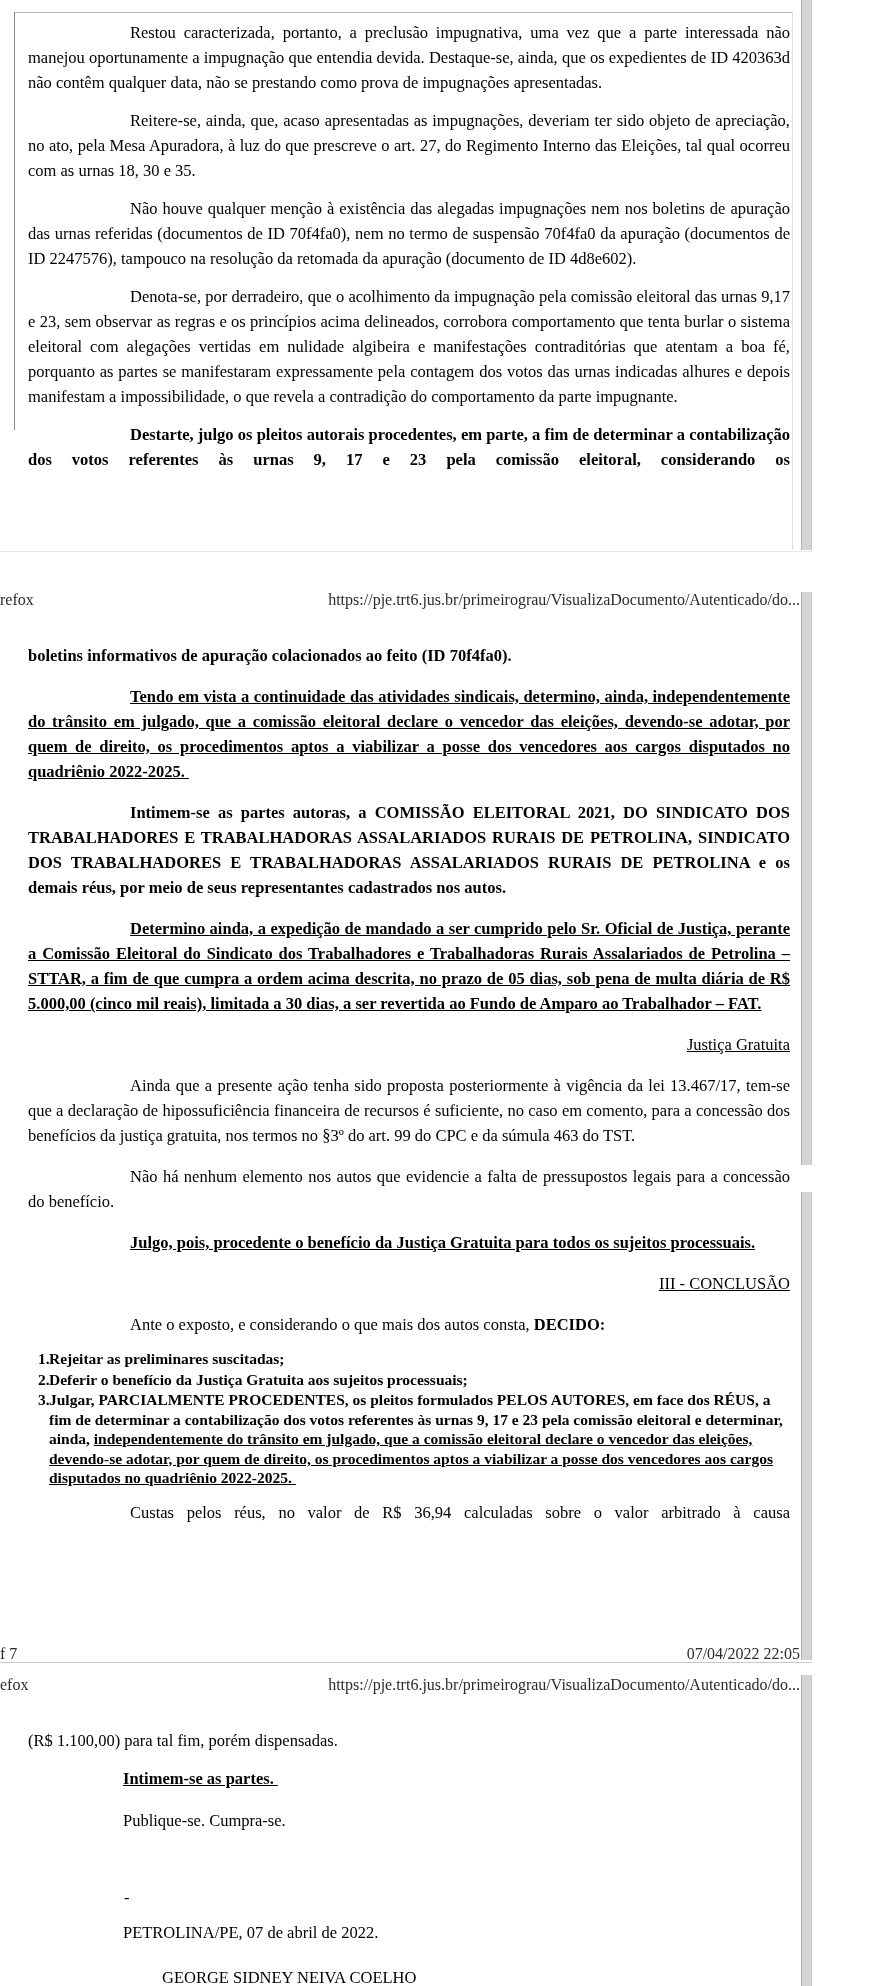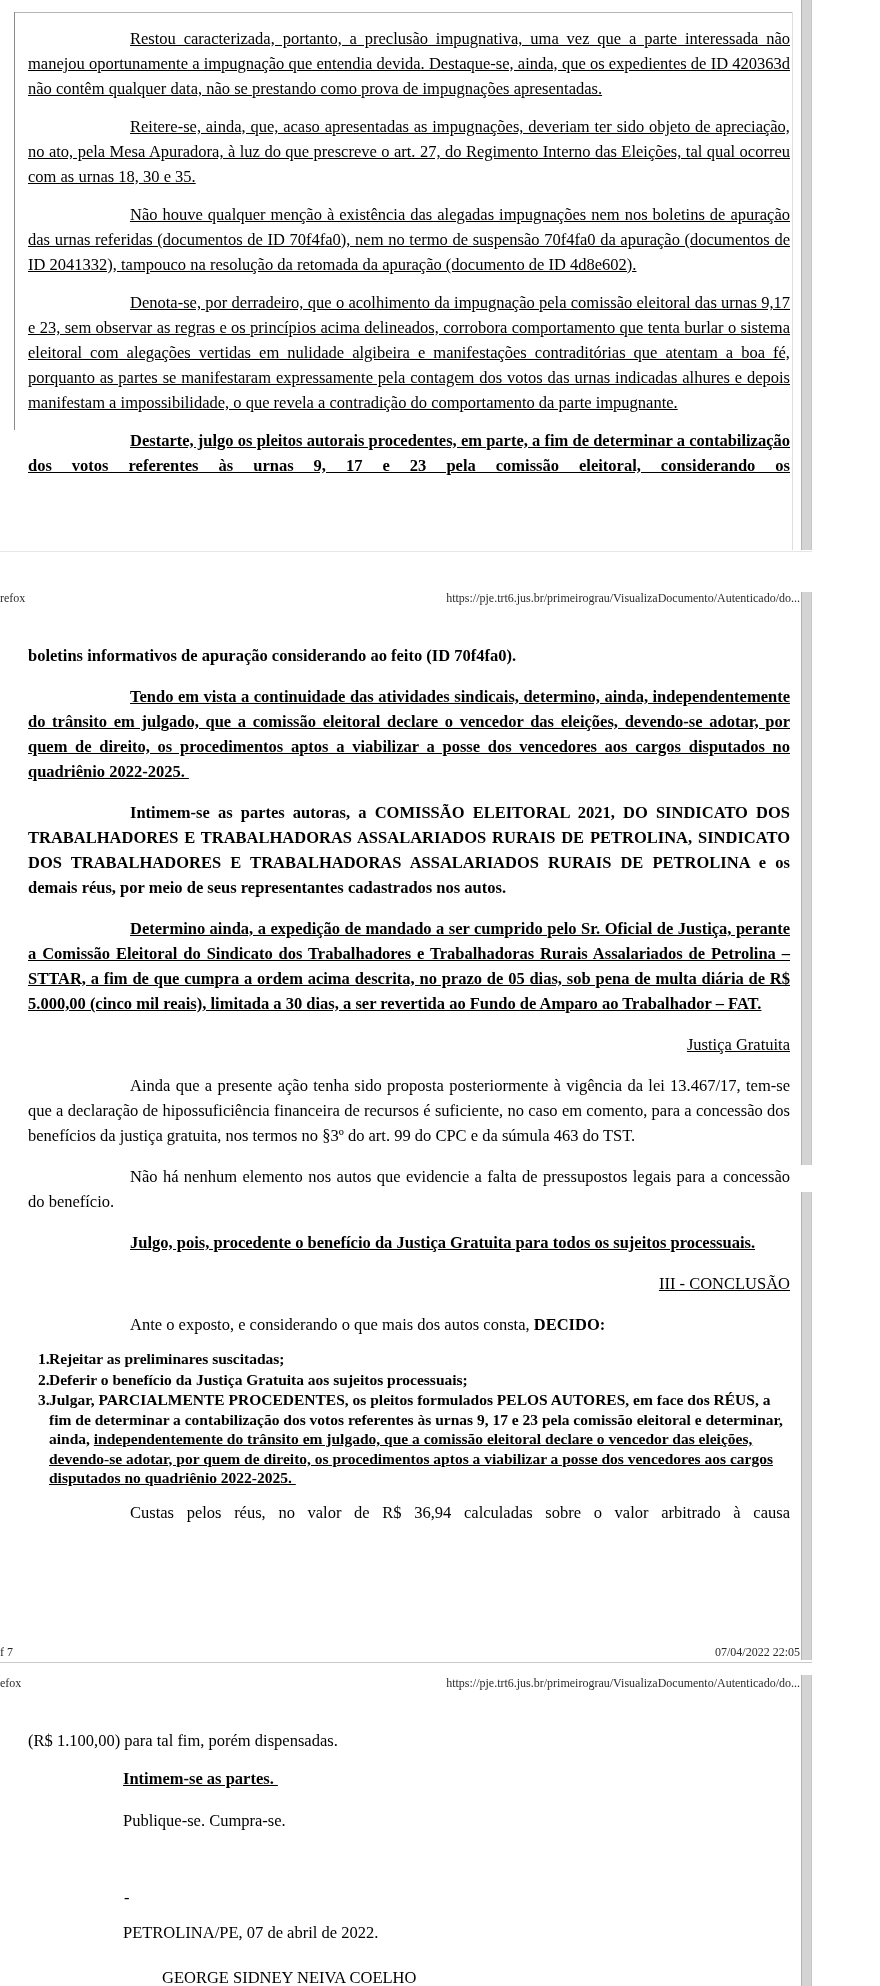--- a/index.html
+++ b/index.html
@@ -15,21 +15,21 @@
   .b{font-weight:bold;}
   .u{text-decoration:underline;}
   .jl{text-align-last:justify;}
   .hd{font-weight:normal;text-decoration:underline;text-align:right;margin-left:100px;text-indent:0;}
   
   .olist{margin:0 0 12px 10px;text-align:left;}
   .li{position:relative;padding-left:11px;font-weight:bold;font-size:15.5px;line-height:19.5px;margin:0 0 1px 0;text-align:left;}
   .li .num{position:absolute;left:0;top:0;}
   .mb12{margin-bottom:12px !important;}
   
-  .chromeRow{position:absolute;left:0;width:800px;height:16px;font-size:12px;color:#2b2b2b;}
+  .chromeRow{position:absolute;left:0;width:800px;height:16px;font-size:16px;color:#2b2b2b;}
   .chromeRow .hl{position:absolute;left:0;top:0;}
   .chromeRow .hr{position:absolute;right:0;top:0;}
   
   .lineTopA{position:absolute;left:14px;top:12px;width:779px;height:0;border-top:1px solid #b5b5b5;}
   .lineLeftA{position:absolute;left:14px;top:12px;width:0;height:418px;border-left:1px solid #8a8a8a;}
   .lineRightA{position:absolute;left:792px;top:12px;width:0;height:538px;border-left:1px solid #dedede;}
   
   .seam{position:absolute;left:0;width:812px;height:0;}
   .seam.s1{top:551px;border-top:1px solid #e7e7e7;}
   .seam.s2{top:1662px;border-top:1px solid #c9c9c9;}
@@ -41,37 +41,37 @@
 </style>
 </head>
 <body>
 
 <div id="root">
 
   <div class="lineTopA"></div>
   <div class="lineLeftA"></div>
   <div class="lineRightA"></div>
 
-  <div id="textA" class="textcol" style="top:26px;text-decoration:underline;">
+  <div id="textA" class="textcol" style="top:20px;">
     <p class="ind">Restou caracterizada, portanto, a preclusão impugnativa, uma vez que a parte interessada não manejou oportunamente a impugnação que entendia devida. Destaque-se, ainda, que os expedientes de ID 420363d não contêm qualquer data, não se prestando como prova de impugnações apresentadas.</p>
     <p class="ind">Reitere-se, ainda, que, acaso apresentadas as impugnações, deveriam ter sido objeto de apreciação, no ato, pela Mesa Apuradora, à luz do que prescreve o art. 27, do Regimento Interno das Eleições, tal qual ocorreu com as urnas 18, 30 e 35.</p>
-    <p class="ind">Não houve qualquer menção à existência das alegadas impugnações nem nos boletins de apuração das urnas referidas (documentos de ID 70f4fa0), nem no termo de suspensão 70f4fa0 da apuração (documentos de ID 2041332), tampouco na resolução da retomada da apuração (documento de ID 4d8e602).</p>
+    <p class="ind">Não houve qualquer menção à existência das alegadas impugnações nem nos boletins de apuração das urnas referidas (documentos de ID 70f4fa0), nem no termo de suspensão 70f4fa0 da apuração (documentos de ID 2247576), tampouco na resolução da retomada da apuração (documento de ID 4d8e602).</p>
     <p class="ind">Denota-se, por derradeiro, que o acolhimento da impugnação pela comissão eleitoral das urnas 9,17 e 23, sem observar as regras e os princípios acima delineados, corrobora comportamento que tenta burlar o sistema eleitoral com alegações vertidas em nulidade algibeira e manifestações contraditórias que atentam a boa fé, porquanto as partes se manifestaram expressamente pela contagem dos votos das urnas indicadas alhures e depois manifestam a impossibilidade, o que revela a contradição do comportamento da parte impugnante.</p>
     <p class="ind b jl">Destarte, julgo os pleitos autorais procedentes, em parte, a fim de determinar a contabilização dos votos referentes às urnas 9, 17 e 23 pela comissão eleitoral, considerando os</p>
   </div>
 
   <div class="seam s1"></div>
 
   <div class="chromeRow" style="top:591px;">
     <span class="hl">refox</span>
     <span class="hr">https://pje.trt6.jus.br/primeirograu/VisualizaDocumento/Autenticado/do...</span>
   </div>
 
   <div id="textB" class="textcol" style="top:643px;">
-    <p class="b">boletins informativos de apuração considerando ao feito (ID 70f4fa0).</p>
+    <p class="b">boletins informativos de apuração colacionados ao feito (ID 70f4fa0).</p>
     <p class="ind b u">Tendo em vista a continuidade das atividades sindicais, determino, ainda, independentemente do trânsito em julgado, que a comissão eleitoral declare o vencedor das eleições, devendo-se adotar, por quem de direito, os procedimentos aptos a viabilizar a posse dos vencedores aos cargos disputados no quadriênio 2022-2025.&nbsp;</p>
     <p class="ind b">Intimem-se as partes autoras, a COMISSÃO ELEITORAL 2021, DO SINDICATO DOS TRABALHADORES E TRABALHADORAS ASSALARIADOS RURAIS DE PETROLINA, SINDICATO DOS TRABALHADORES E TRABALHADORAS ASSALARIADOS RURAIS DE PETROLINA e os demais réus, por meio de seus representantes cadastrados nos autos.</p>
     <p class="ind b u">Determino ainda, a expedição de mandado a ser cumprido pelo Sr. Oficial de Justiça, perante a Comissão Eleitoral do Sindicato dos Trabalhadores e Trabalhadoras Rurais Assalariados de Petrolina – STTAR, a fim de que cumpra a ordem acima descrita, no prazo de 05 dias, sob pena de multa diária de R$ 5.000,00 (cinco mil reais), limitada a 30 dias, a ser revertida ao Fundo de Amparo ao Trabalhador – FAT.</p>
     <p class="hd">Justiça Gratuita</p>
     <p class="ind">Ainda que a presente ação tenha sido proposta posteriormente à vigência da lei 13.467/17, tem-se que a declaração de hipossuficiência financeira de recursos é suficiente, no caso em comento, para a concessão dos benefícios da justiça gratuita, nos termos no §3º do art. 99 do CPC e da súmula 463 do TST.</p>
     <p class="ind">Não há nenhum elemento nos autos que evidencie a falta de pressupostos legais para a concessão do benefício.</p>
     <p class="ind b u">Julgo, pois, procedente o benefício da Justiça Gratuita para todos os sujeitos processuais.</p>
     <p class="hd">III - CONCLUSÃO</p>
     <p class="ind mb12"><span>Ante o exposto, e considerando o que mais dos autos consta, </span><span class="b">DECIDO:</span></p>
 

